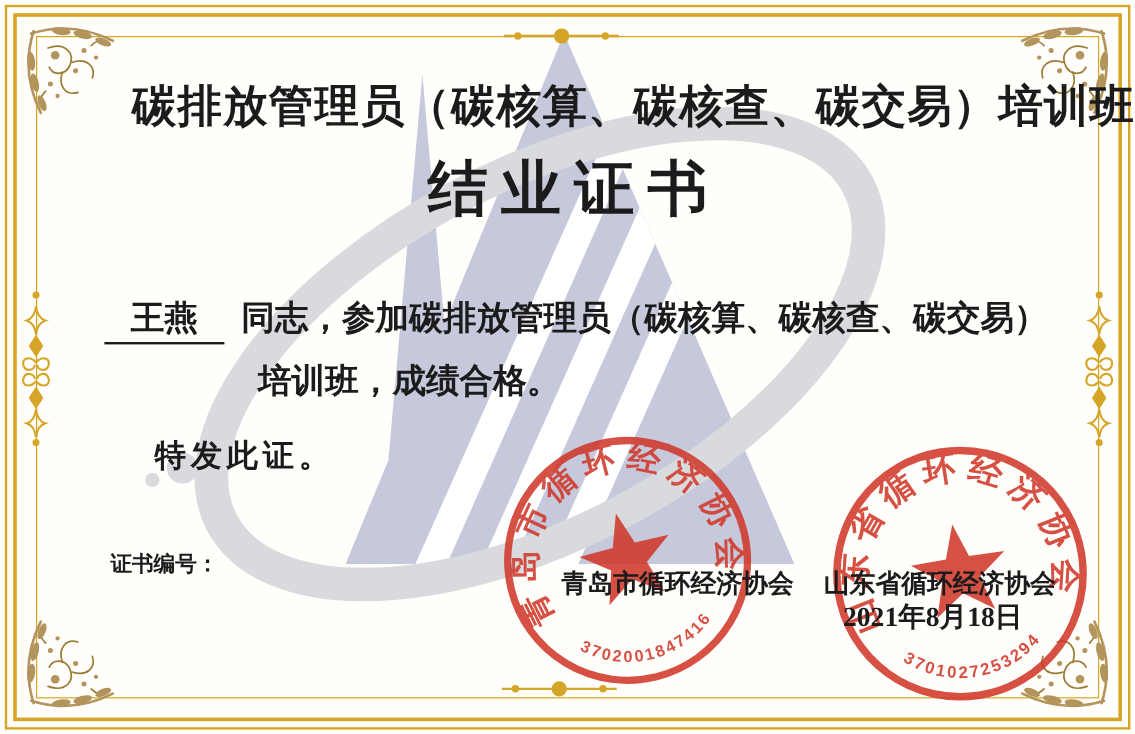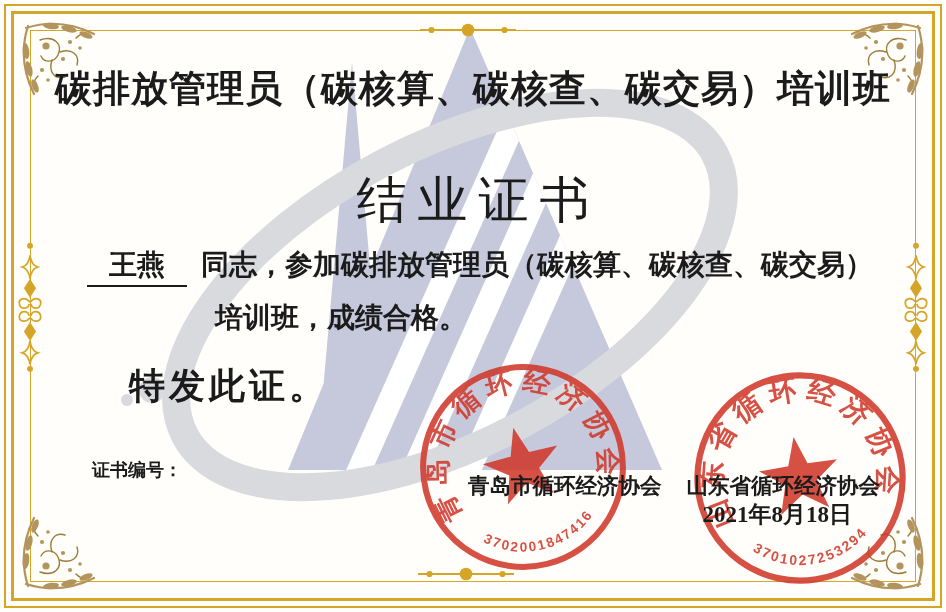--- a/index.html
+++ b/index.html
@@ -42,30 +42,30 @@
   
   .seal{position:absolute;z-index:4;opacity:.87;}
   .seal-left{left:412px;top:356px;width:222px;height:222px;}
   .seal-right{left:686px;top:364px;width:228px;height:228px;}
   .seal-ring{stroke:var(--seal_red,#d0382a);fill:none;stroke-width:6;}
   .seal-ink{fill:var(--seal_red,#d0382a);}
   .seal-ring-text{font-family:"Liberation Sans",sans-serif;font-weight:bold;font-size:27px;letter-spacing:7px;}
   .seal-num-text{font-family:"Liberation Sans",sans-serif;font-weight:bold;font-size:13.5px;letter-spacing:2px;}
   
   .txt{position:absolute;z-index:5;white-space:nowrap;}
-  .title1{top:64px;left:0;right:0;text-align:center;font-family:"Liberation Sans",sans-serif;
+  .title1{top:64px;left:0;right:0;text-align:right;font-family:"Liberation Sans",sans-serif;
           font-weight:900;font-size:37px;letter-spacing:1px;}
   .title2{top:124px;left:0;right:0;text-align:center;font-family:"Liberation Sans",sans-serif;
-          font-weight:400;font-size:50px;letter-spacing:11px;padding-left:11px;margin-top:43px;}
+          font-weight:700;font-size:50px;letter-spacing:11px;padding-left:11px;}
   .bodyline{font-size:28px;font-weight:600;}
   .line1{top:246px;left:87px;}
   .line2{top:299px;left:215px;}
   .name-slot{display:inline-block;min-width:96px;text-align:center;border-bottom:2.5px solid var(--ink,#1b1b1b);
              margin-right:14px;padding:0 2px 1px 2px;}
-  .closing{top:362px;left:129px;font-size:36px;font-weight:600;letter-spacing:4px;}
+  .closing{top:362px;left:129px;font-size:26px;font-weight:600;letter-spacing:4px;}
   .serial{top:458px;left:92px;display:flex;align-items:flex-start;}
   .serial-label{font-size:18px;font-weight:700;}
   .serial-value{font-size:28px;font-weight:700;letter-spacing:4px;}
   .issuers{top:471px;left:468px;display:flex;gap:25px;font-size:21.5px;font-weight:700;}
   .date{top:499px;left:700px;width:152px;text-align:right;font-size:23px;font-weight:600;}
 </style>
 </head>
 <body>
 
 <div class="page">

